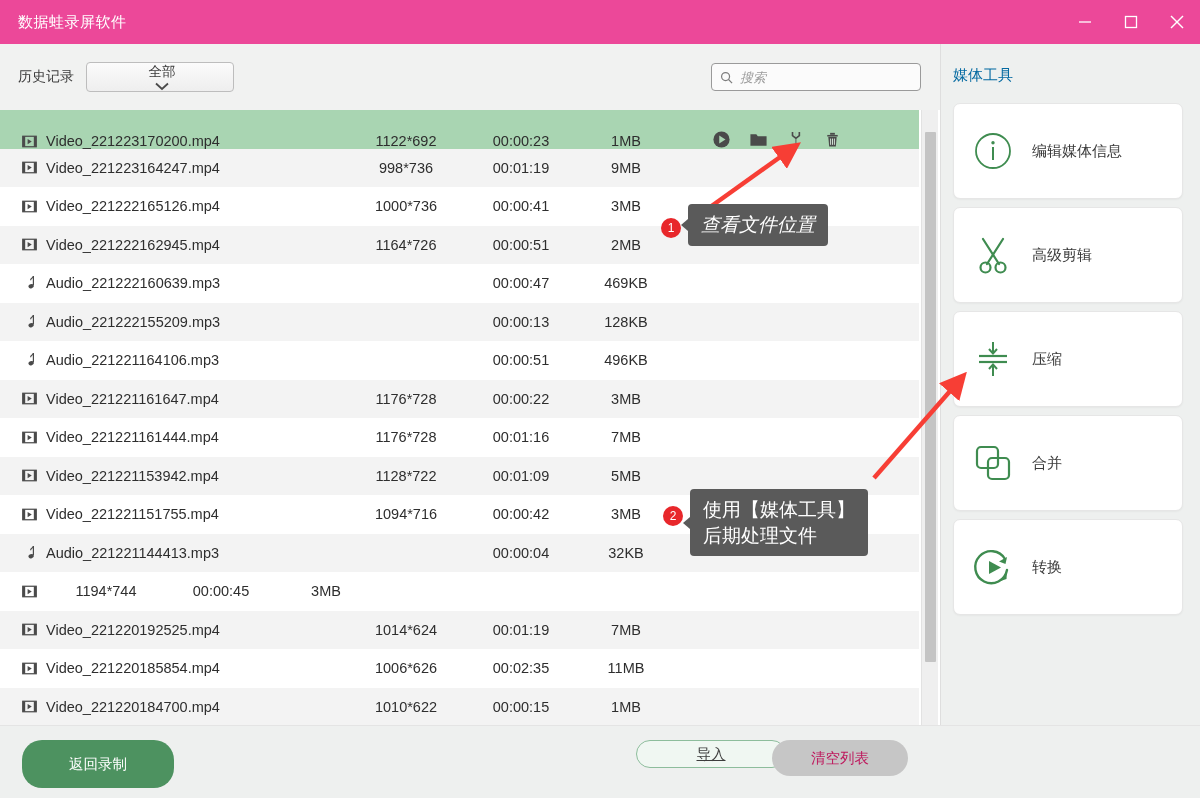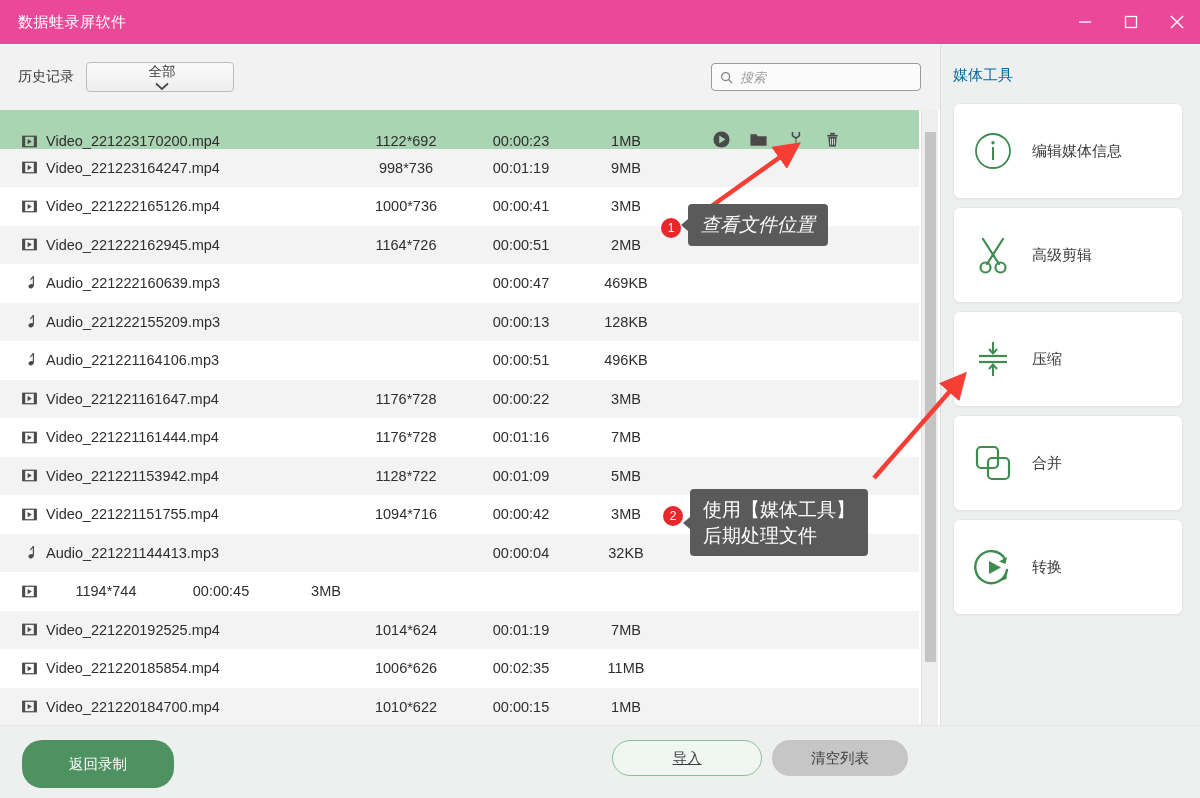--- a/index.html
+++ b/index.html
@@ -104,22 +104,22 @@
   
   .bottombar {
     position: absolute; left: 0; top: 725px; width: 1200px; height: 73px;
     background: #eef0ef; border-top: 1px solid #e4e4e4;
   }
   .btn {
     position: absolute; display: flex; align-items: center; justify-content: center;
     border-radius: 20px; font-size: 14.5px; cursor: pointer; user-select: none;
   }
   .btn-back { left: 22px; top: 14px; width: 152px; height: 48px; background: #4d9260; color: #fff; }
-  .btn-import { left: 612px; top: 14px; width: 150px; height: 36px; background: #f0f7f2; color: #3d3d3d; border: 1px solid #8dbd9c; text-decoration: underline; }
-  .btn-clear { left: 772px; top: 14px; width: 136px; height: 36px; background: #c6c6c6; color: #404040; }
+  .btn-import { left: 636px; top: 14px; width: 150px; height: 28px; background: #f0f7f2; color: #3d3d3d; border: 1px solid #8dbd9c; text-decoration: underline; }
+  .btn-clear { left: 772px; top: 14px; width: 136px; height: 36px; background: #c6c6c6; color: #be185d; }
   .badge {
     position: absolute; width: 20px; height: 20px; border-radius: 50%;
     background: #e8272b; color: #fff; font-size: 12px;
     display: flex; align-items: center; justify-content: center;
   }
   .tip {
     position: absolute; background: #5a5a5a; color: #ffffff;
     border-radius: 4px; padding: 8px 13px; font-size: 19px; line-height: 1.35;
     white-space: pre-line;
   }

